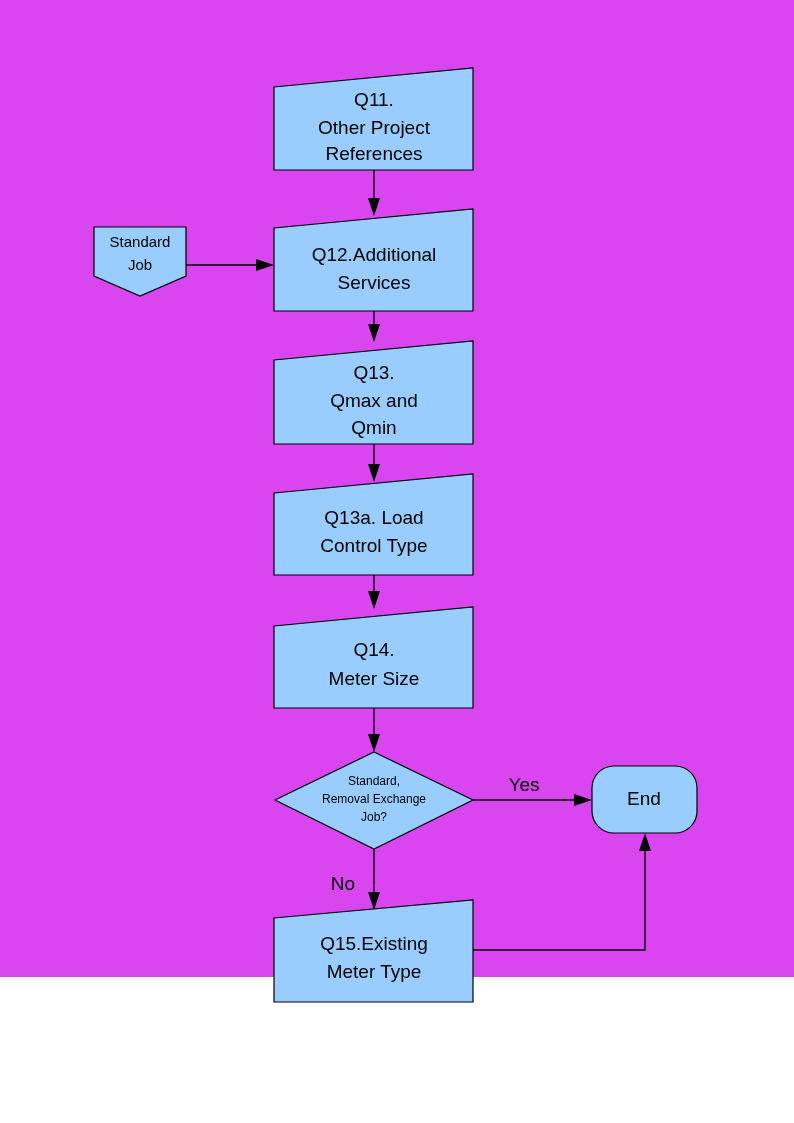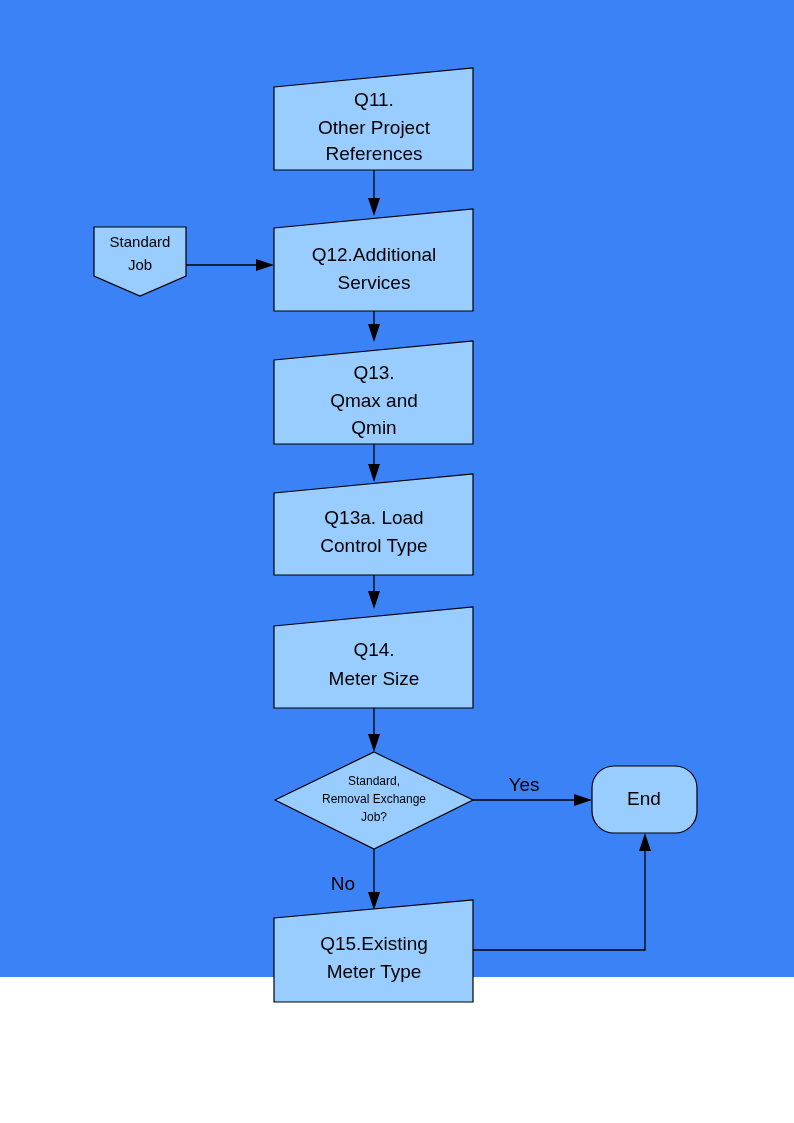--- a/index.html
+++ b/index.html
@@ -11,21 +11,21 @@
   body {
     width: 794px;
     height: 1123px;
     font-family: "Liberation Sans", sans-serif;
     overflow: hidden;
   }
   #flowchart-root {
     position: relative;
     width: 794px;
     height: 977px;
-    background: #3b82f6;
+    background: #d946ef;
   }
   svg#flow-svg {
     display: block;
     width: 794px;
     height: 1123px;
   }
   .node-shape {
     fill: #99ccff;
     stroke: #000000;
     stroke-width: 1.2;

